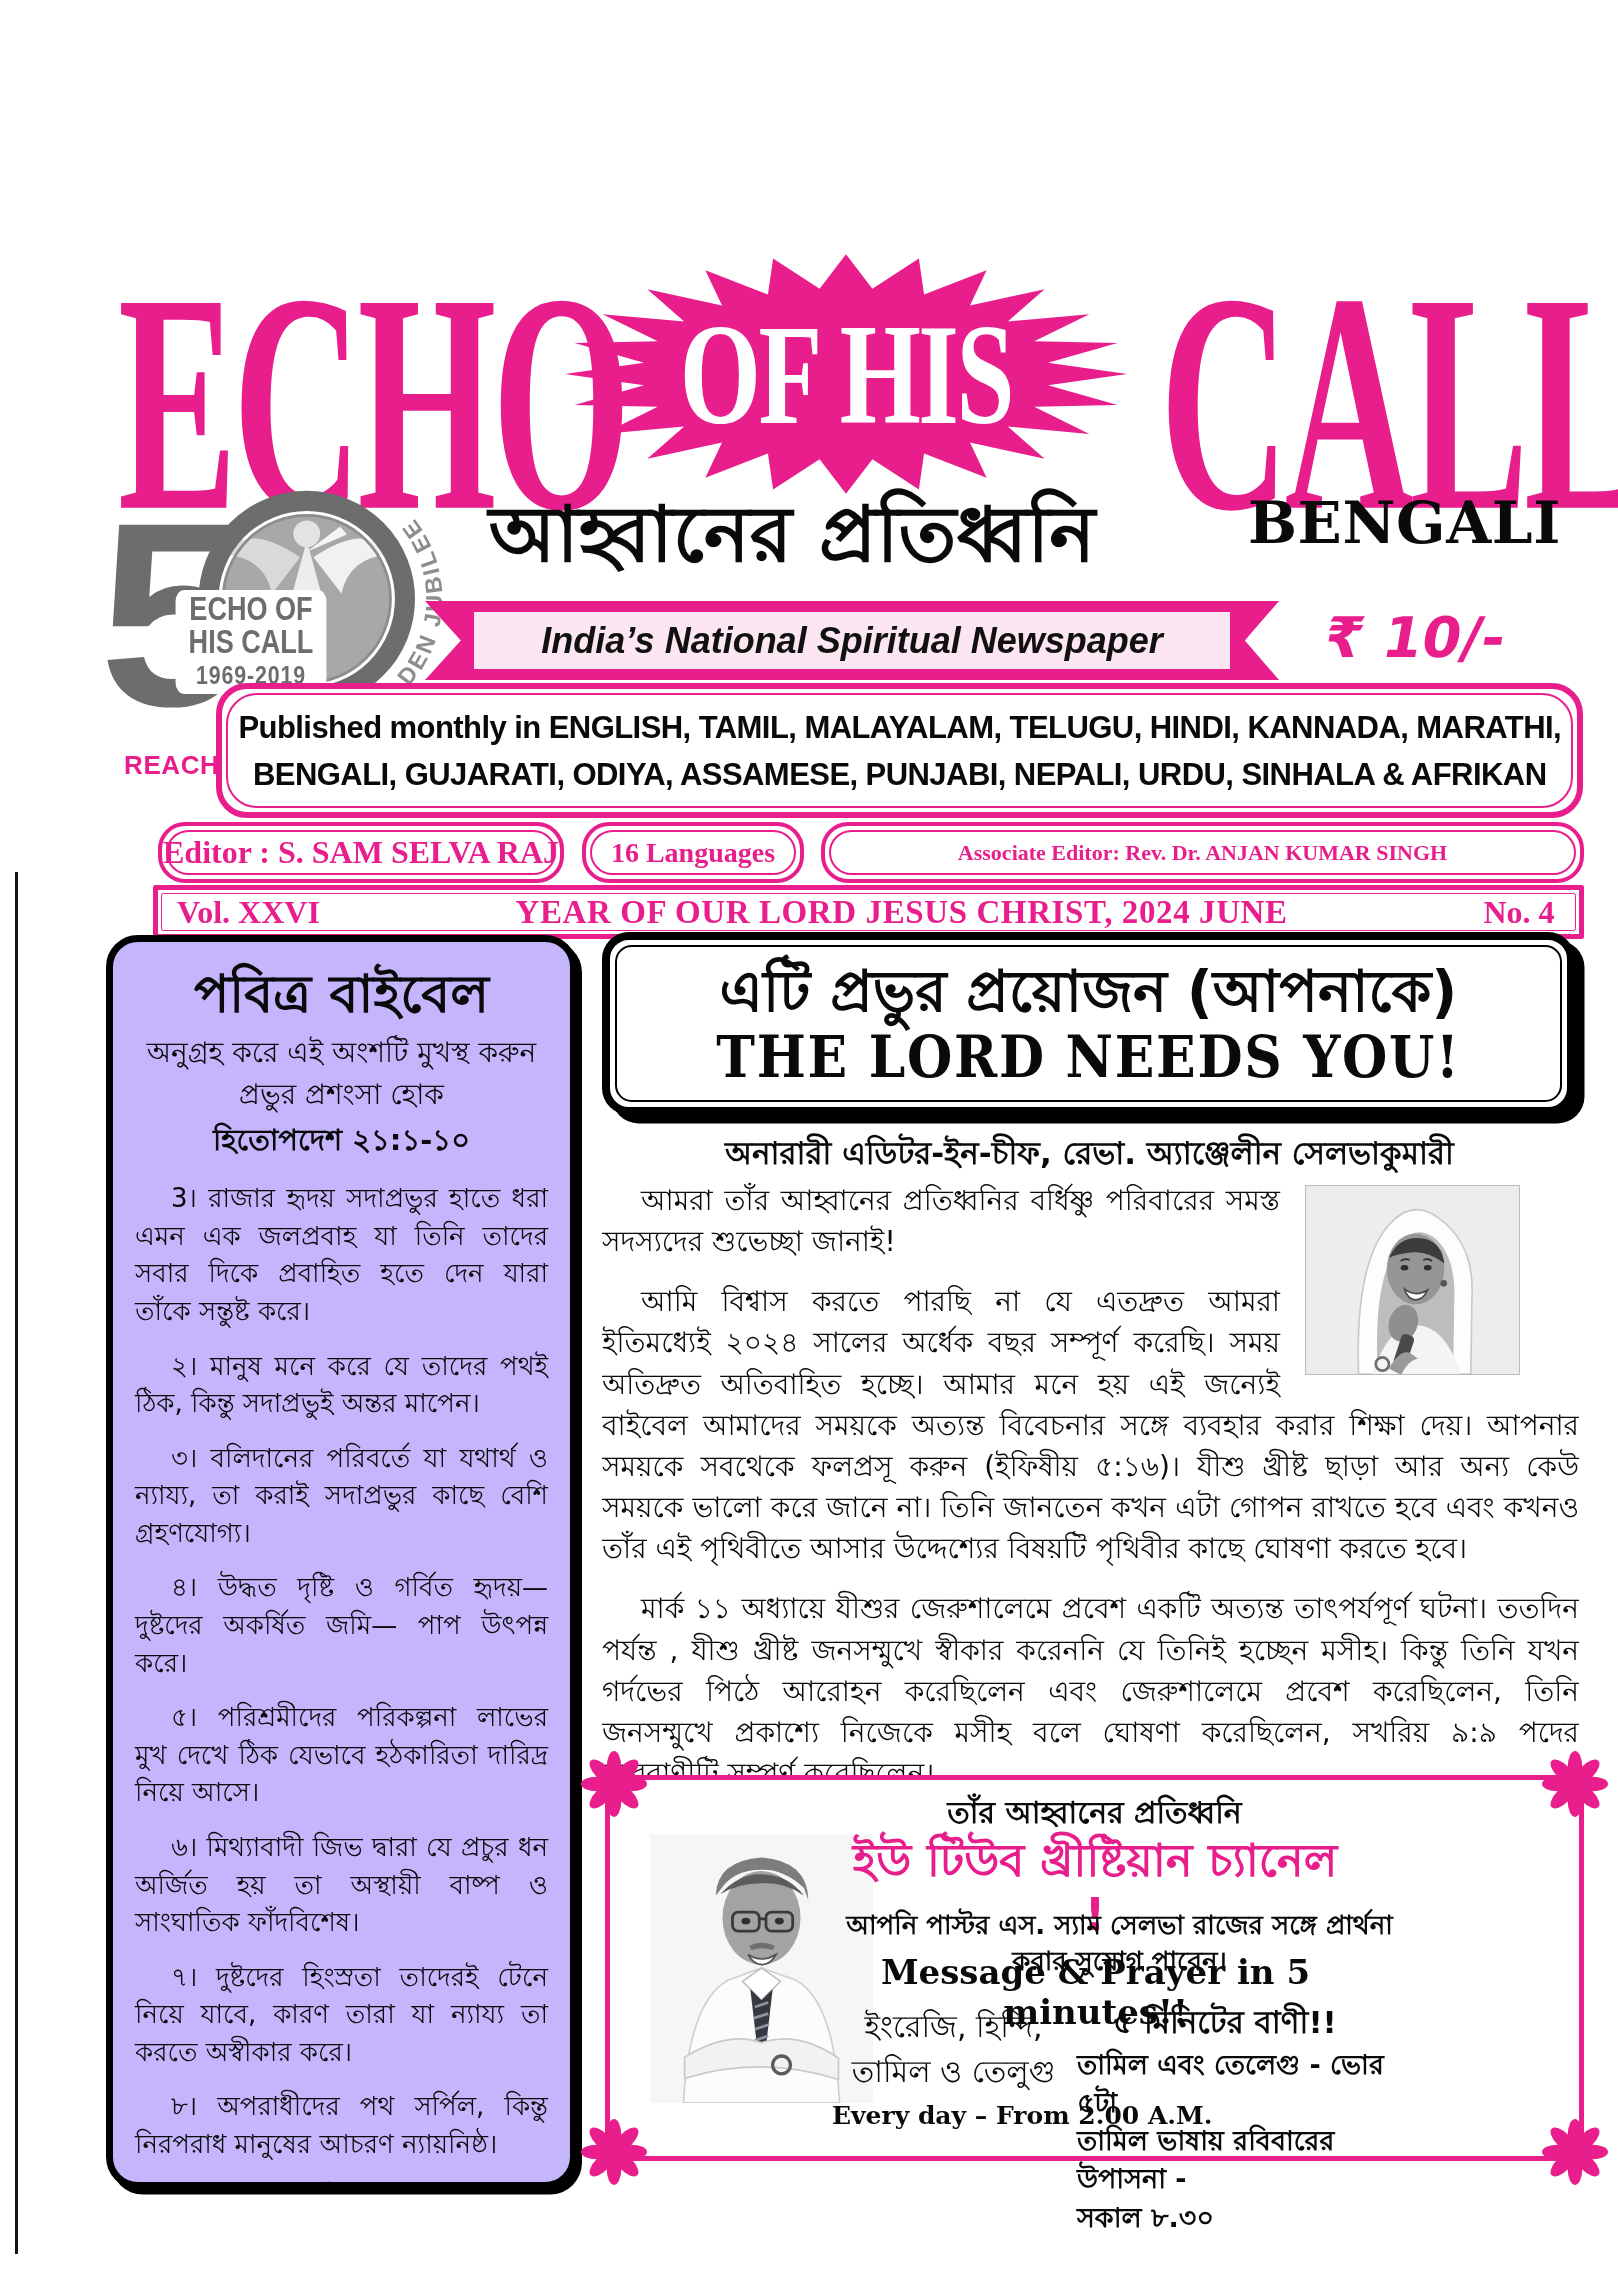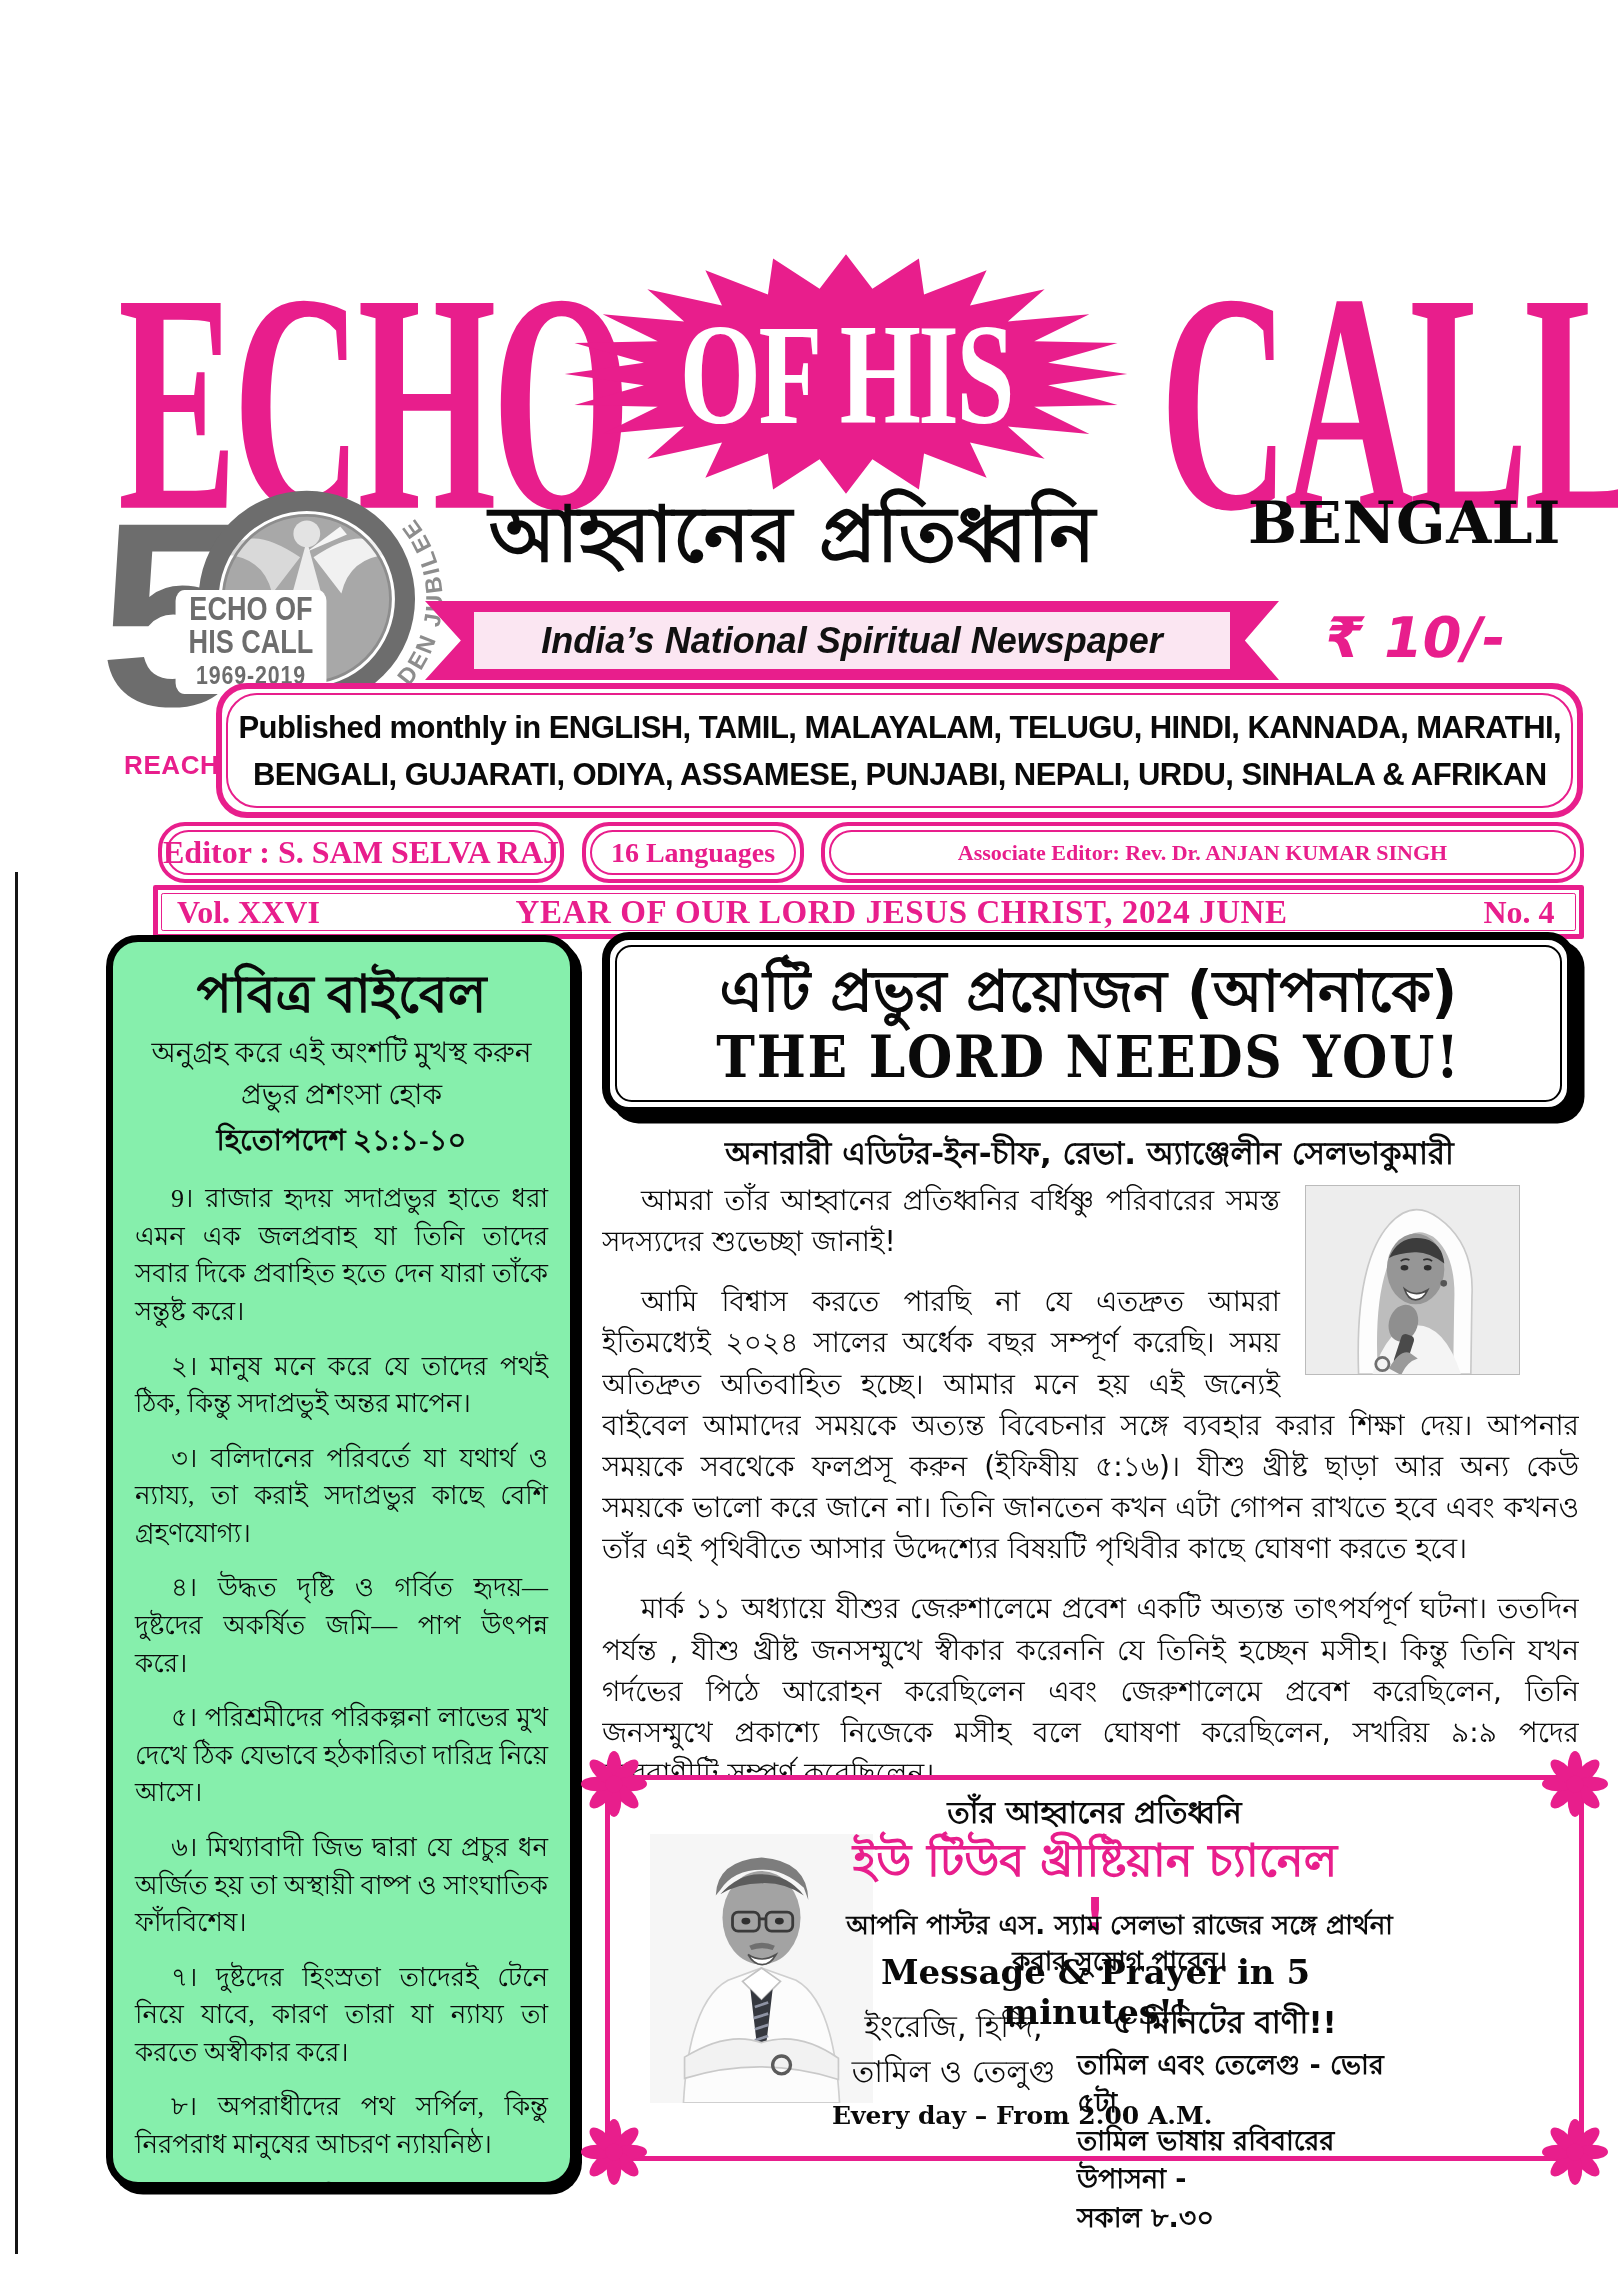--- a/index.html
+++ b/index.html
@@ -77,22 +77,22 @@
   #volbar{left:153px;top:842px;width:1431px;height:54px;border:5.6px solid var(--pink);border-radius:2.2px;
     display:flex;align-items:center;color:var(--pink);
     font-family:"Liberation Serif",serif;font-weight:bold;}
   #volbar::before{inset:2.8px;border-width:1.7px;}
   #vol{padding-left:19px;font-size:32px;}
   #yearline{flex:1;text-align:center;font-size:33px;letter-spacing:0.6px;}
   #issue{padding-right:24.5px;font-size:32px;}
 
   
   #biblebox{position:absolute;left:106px;top:892px;width:471px;height:1254px;
-    border:7.8px solid #000;border-radius:32px;background:#86efac;
-    box-shadow:5px 5.6px 0 #000;padding:14.5px 22px 11px 22px;overflow:hidden;font-family:Liberation Serif, serif;}
+    border:7.8px solid #000;border-radius:32px;background:#c4b5fd;
+    box-shadow:5px 5.6px 0 #000;padding:14.5px 22px 11px 22px;overflow:hidden;}
   #bible-title{text-align:center;font-weight:bold;font-size:52px;line-height:1.45;}
   .bible-sub{text-align:center;font-size:28px;line-height:1.52;}
   #bible-ref{text-align:center;font-size:29px;font-weight:bold;line-height:1.6;}
   .verse{font-size:26px;line-height:1.45;text-align:justify;text-indent:36px;margin-top:16.7px;}
   #edge-line{position:absolute;left:14.5px;top:829px;width:3.3px;height:1382px;background:#151515;}
   #edge-tick{position:absolute;left:107px;top:1086px;width:62px;height:6.1px;background:#151515;}
 
   
   #headbox{position:absolute;left:602px;top:889px;width:973px;height:183px;
     border:8.4px solid #000;border-radius:27px;background:#fff;box-shadow:9.5px 8.4px 0 #000;}
@@ -193,21 +193,21 @@
   </div>
 
   <div id="edge-line"></div>
   <div id="edge-tick"></div>
 
   <div id="biblebox">
     <div id="bible-title">পবিত্র বাইবেল</div>
     <div class="bible-sub">অনুগ্রহ করে এই অংশটি মুখস্থ করুন</div>
     <div class="bible-sub">প্রভুর প্রশংসা হোক</div>
     <div id="bible-ref">হিতোপদেশ ২১:১-১০</div>
-    <div class="verse">9। রাজার হৃদয় সদাপ্রভুর হাতে ধরা এমন এক জলপ্রবাহ যা তিনি তাদের সবার দিকে প্রবাহিত হতে দেন যারা তাঁকে সন্তুষ্ট করে।</div>
+    <div class="verse">3। রাজার হৃদয় সদাপ্রভুর হাতে ধরা এমন এক জলপ্রবাহ যা তিনি তাদের সবার দিকে প্রবাহিত হতে দেন যারা তাঁকে সন্তুষ্ট করে।</div>
     <div class="verse">২। মানুষ মনে করে যে তাদের পথই ঠিক, কিন্তু সদাপ্রভুই অন্তর মাপেন।</div>
     <div class="verse">৩। বলিদানের পরিবর্তে যা যথার্থ ও ন্যায্য, তা করাই সদাপ্রভুর কাছে বেশি গ্রহণযোগ্য।</div>
     <div class="verse">৪। উদ্ধত দৃষ্টি ও গর্বিত হৃদয়— দুষ্টদের অকর্ষিত জমি— পাপ উৎপন্ন করে।</div>
     <div class="verse">৫। পরিশ্রমীদের পরিকল্পনা লাভের মুখ দেখে ঠিক যেভাবে হঠকারিতা দারিদ্র নিয়ে আসে।</div>
     <div class="verse">৬। মিথ্যাবাদী জিভ দ্বারা যে প্রচুর ধন অর্জিত হয় তা অস্থায়ী বাষ্প ও সাংঘাতিক ফাঁদবিশেষ।</div>
     <div class="verse">৭। দুষ্টদের হিংস্রতা তাদেরই টেনে নিয়ে যাবে, কারণ তারা যা ন্যায্য তা করতে অস্বীকার করে।</div>
     <div class="verse">৮। অপরাধীদের পথ সর্পিল, কিন্তু নিরপরাধ মানুষের আচরণ ন্যায়নিষ্ঠ।</div>
     <div class="verse">৯। কলহপ্রিয়া স্ত্রীর সঙ্গে এক বাড়িতে থাকার চেয়ে ছাদের এক কোনায় বসবাস করা ভালো।</div>
 
   </div>

